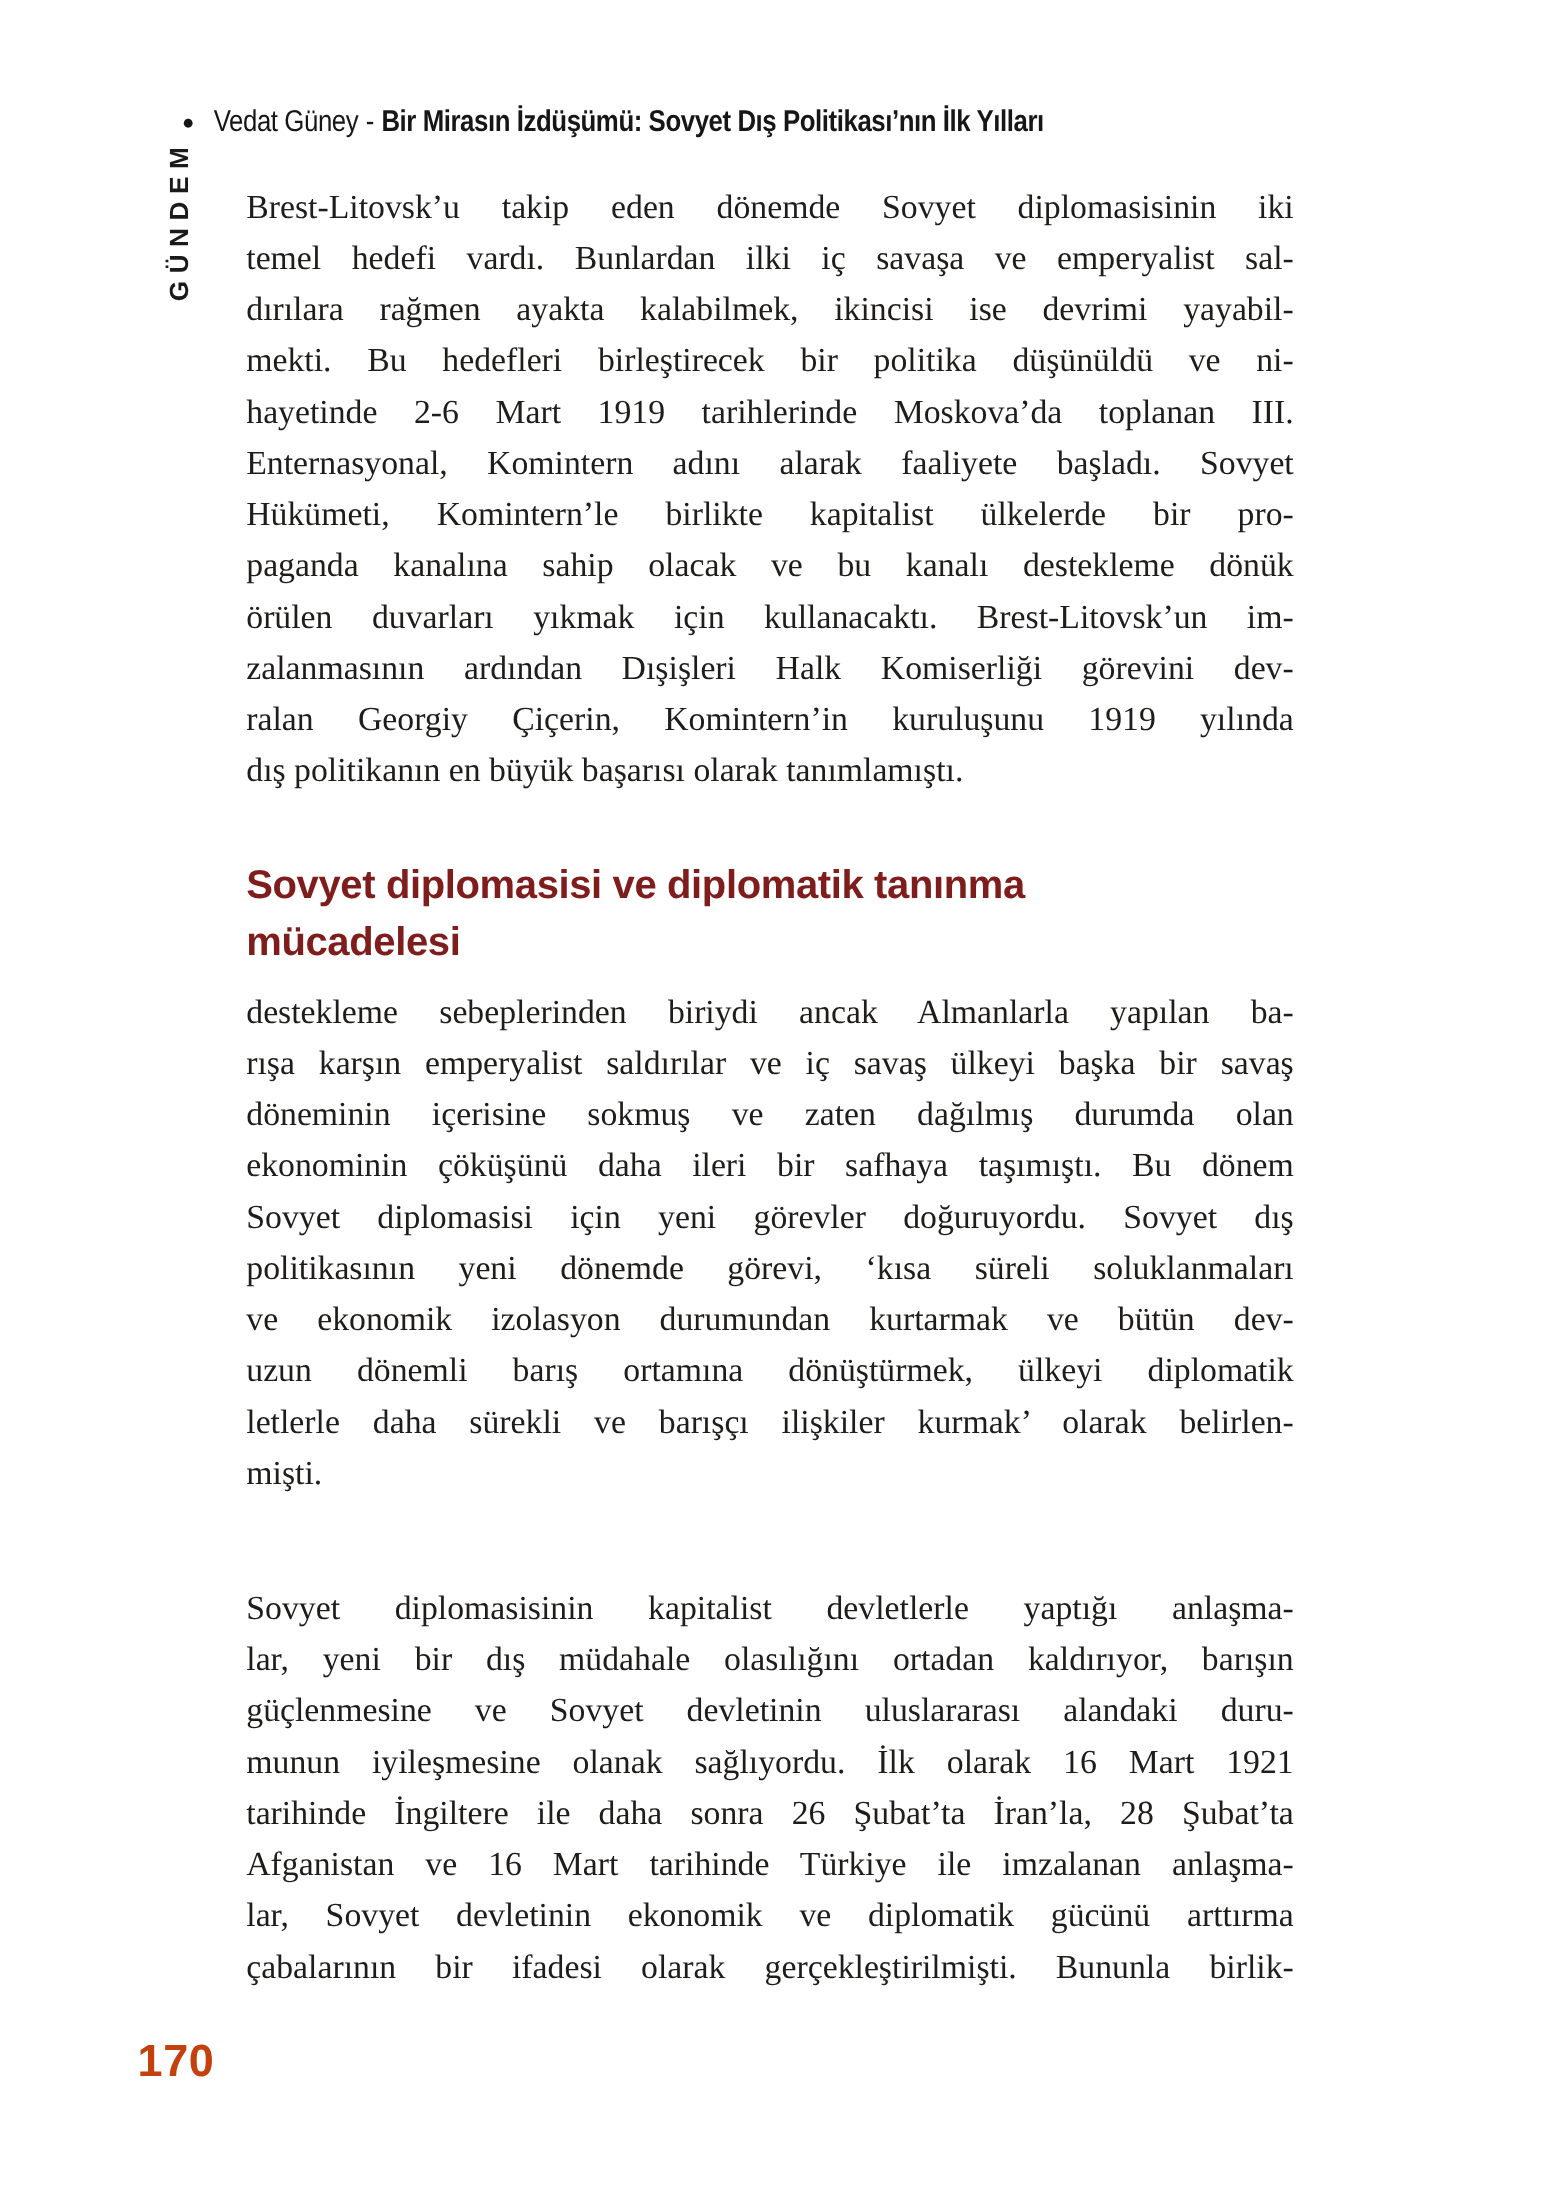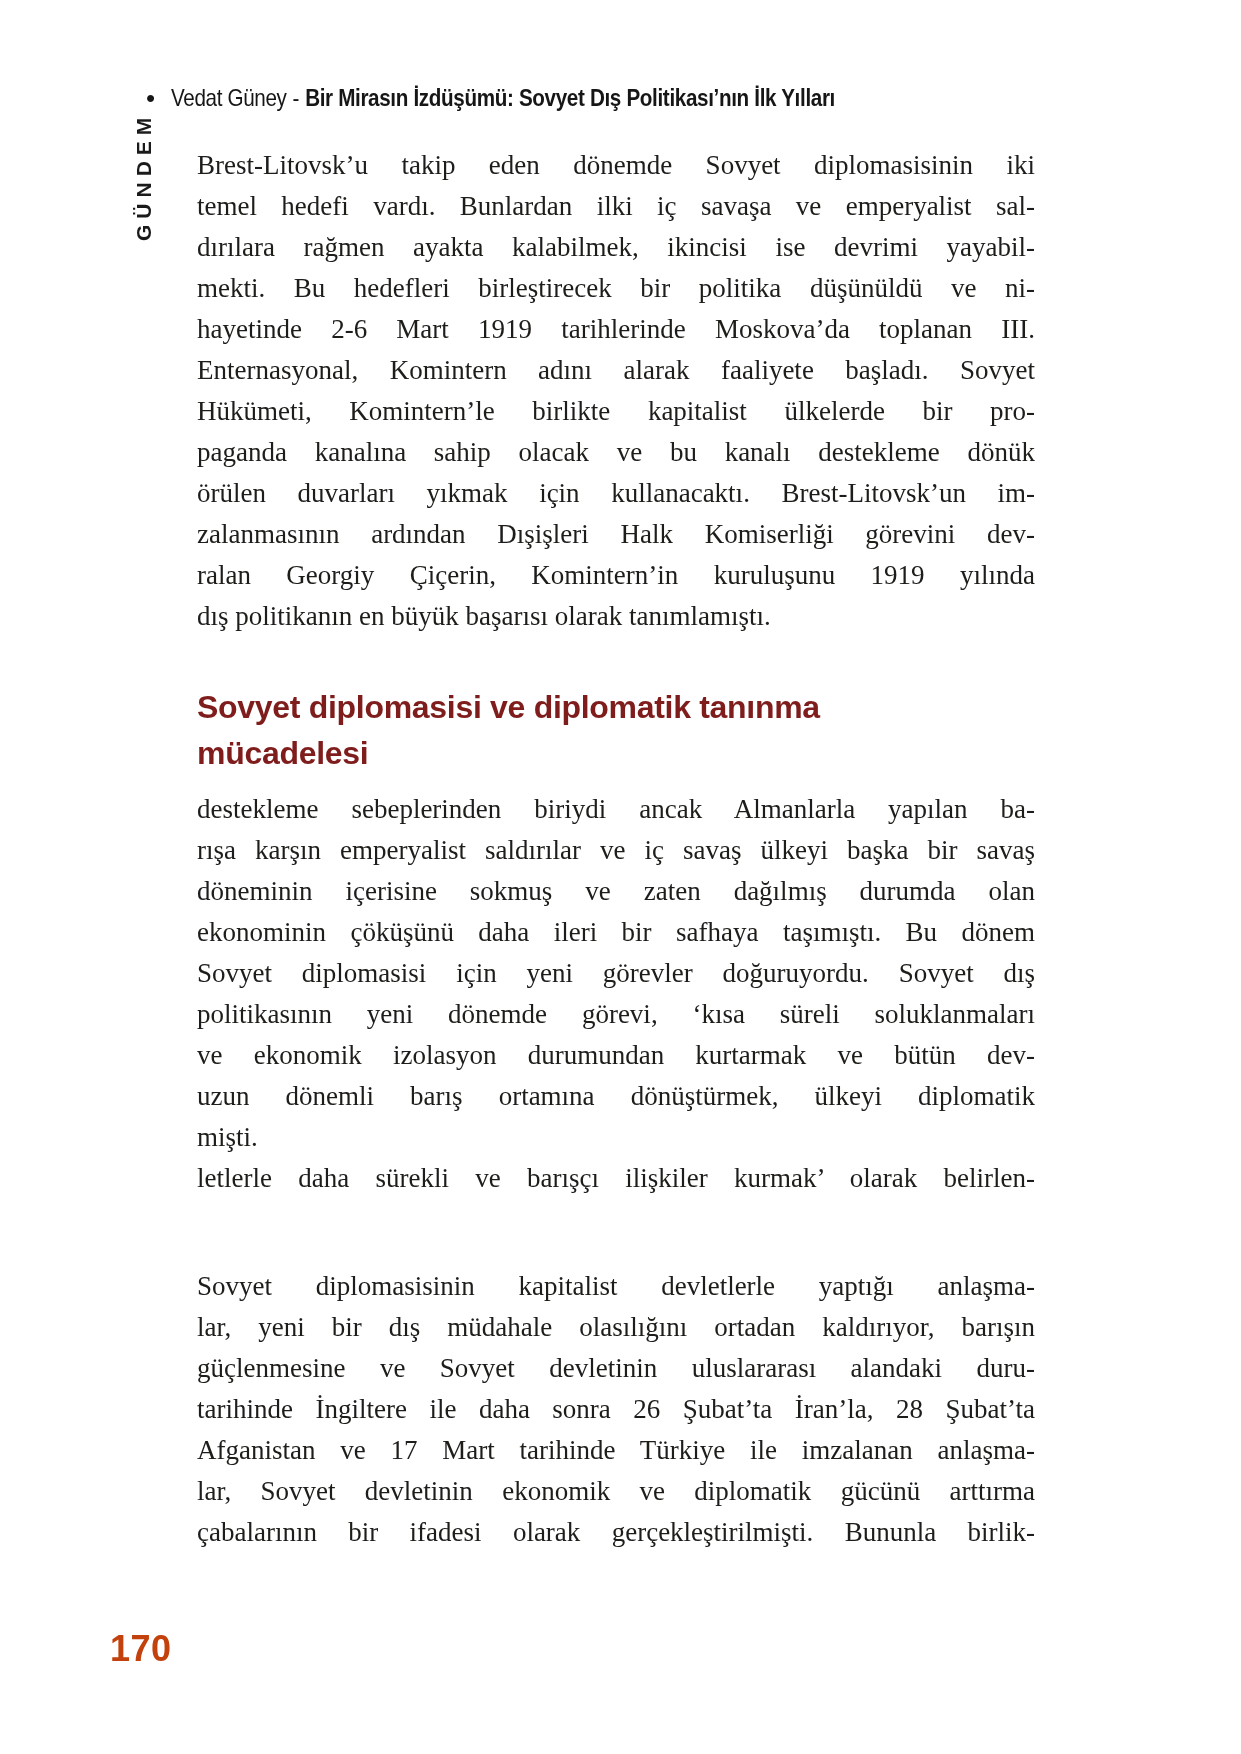--- a/index.html
+++ b/index.html
@@ -130,29 +130,30 @@
 
   <div class="column para para2">
     <div class="line">destekleme sebeplerinden biriydi ancak Almanlarla yapılan ba-</div>
     <div class="line">rışa karşın emperyalist saldırılar ve iç savaş ülkeyi başka bir savaş</div>
     <div class="line">döneminin içerisine sokmuş ve zaten dağılmış durumda olan</div>
     <div class="line">ekonominin çöküşünü daha ileri bir safhaya taşımıştı. Bu dönem</div>
     <div class="line">Sovyet diplomasisi için yeni görevler doğuruyordu. Sovyet dış</div>
     <div class="line">politikasının yeni dönemde görevi, ‘kısa süreli soluklanmaları</div>
     <div class="line">ve ekonomik izolasyon durumundan kurtarmak ve bütün dev-</div>
     <div class="line">uzun dönemli barış ortamına dönüştürmek, ülkeyi diplomatik</div>
+    <div class="line">letlerle daha sürekli ve barışçı ilişkiler kurmak’ olarak belirlen-</div>
     <div class="line last">mişti.</div>
-    <div class="line">letlerle daha sürekli ve barışçı ilişkiler kurmak’ olarak belirlen-</div>
   </div>
 
   <div class="column para para3">
     <div class="line">Sovyet diplomasisinin kapitalist devletlerle yaptığı anlaşma-</div>
     <div class="line">lar, yeni bir dış müdahale olasılığını ortadan kaldırıyor, barışın</div>
     <div class="line">güçlenmesine ve Sovyet devletinin uluslararası alandaki duru-</div>
+    <div class="line">munun iyileşmesine olanak sağlıyordu. İlk olarak 16 Mart 1921</div>
     <div class="line">tarihinde İngiltere ile daha sonra 26 Şubat’ta İran’la, 28 Şubat’ta</div>
-    <div class="line">Afganistan ve 17 Mart tarihinde Türkiye ile imzalanan anlaşma-</div>
+    <div class="line">Afganistan ve 16 Mart tarihinde Türkiye ile imzalanan anlaşma-</div>
     <div class="line">lar, Sovyet devletinin ekonomik ve diplomatik gücünü arttırma</div>
     <div class="line">çabalarının bir ifadesi olarak gerçekleştirilmişti. Bununla birlik-</div>
   </div>
 
   <div class="page-number">170</div>
 
 </div>
 
 </body></html>

